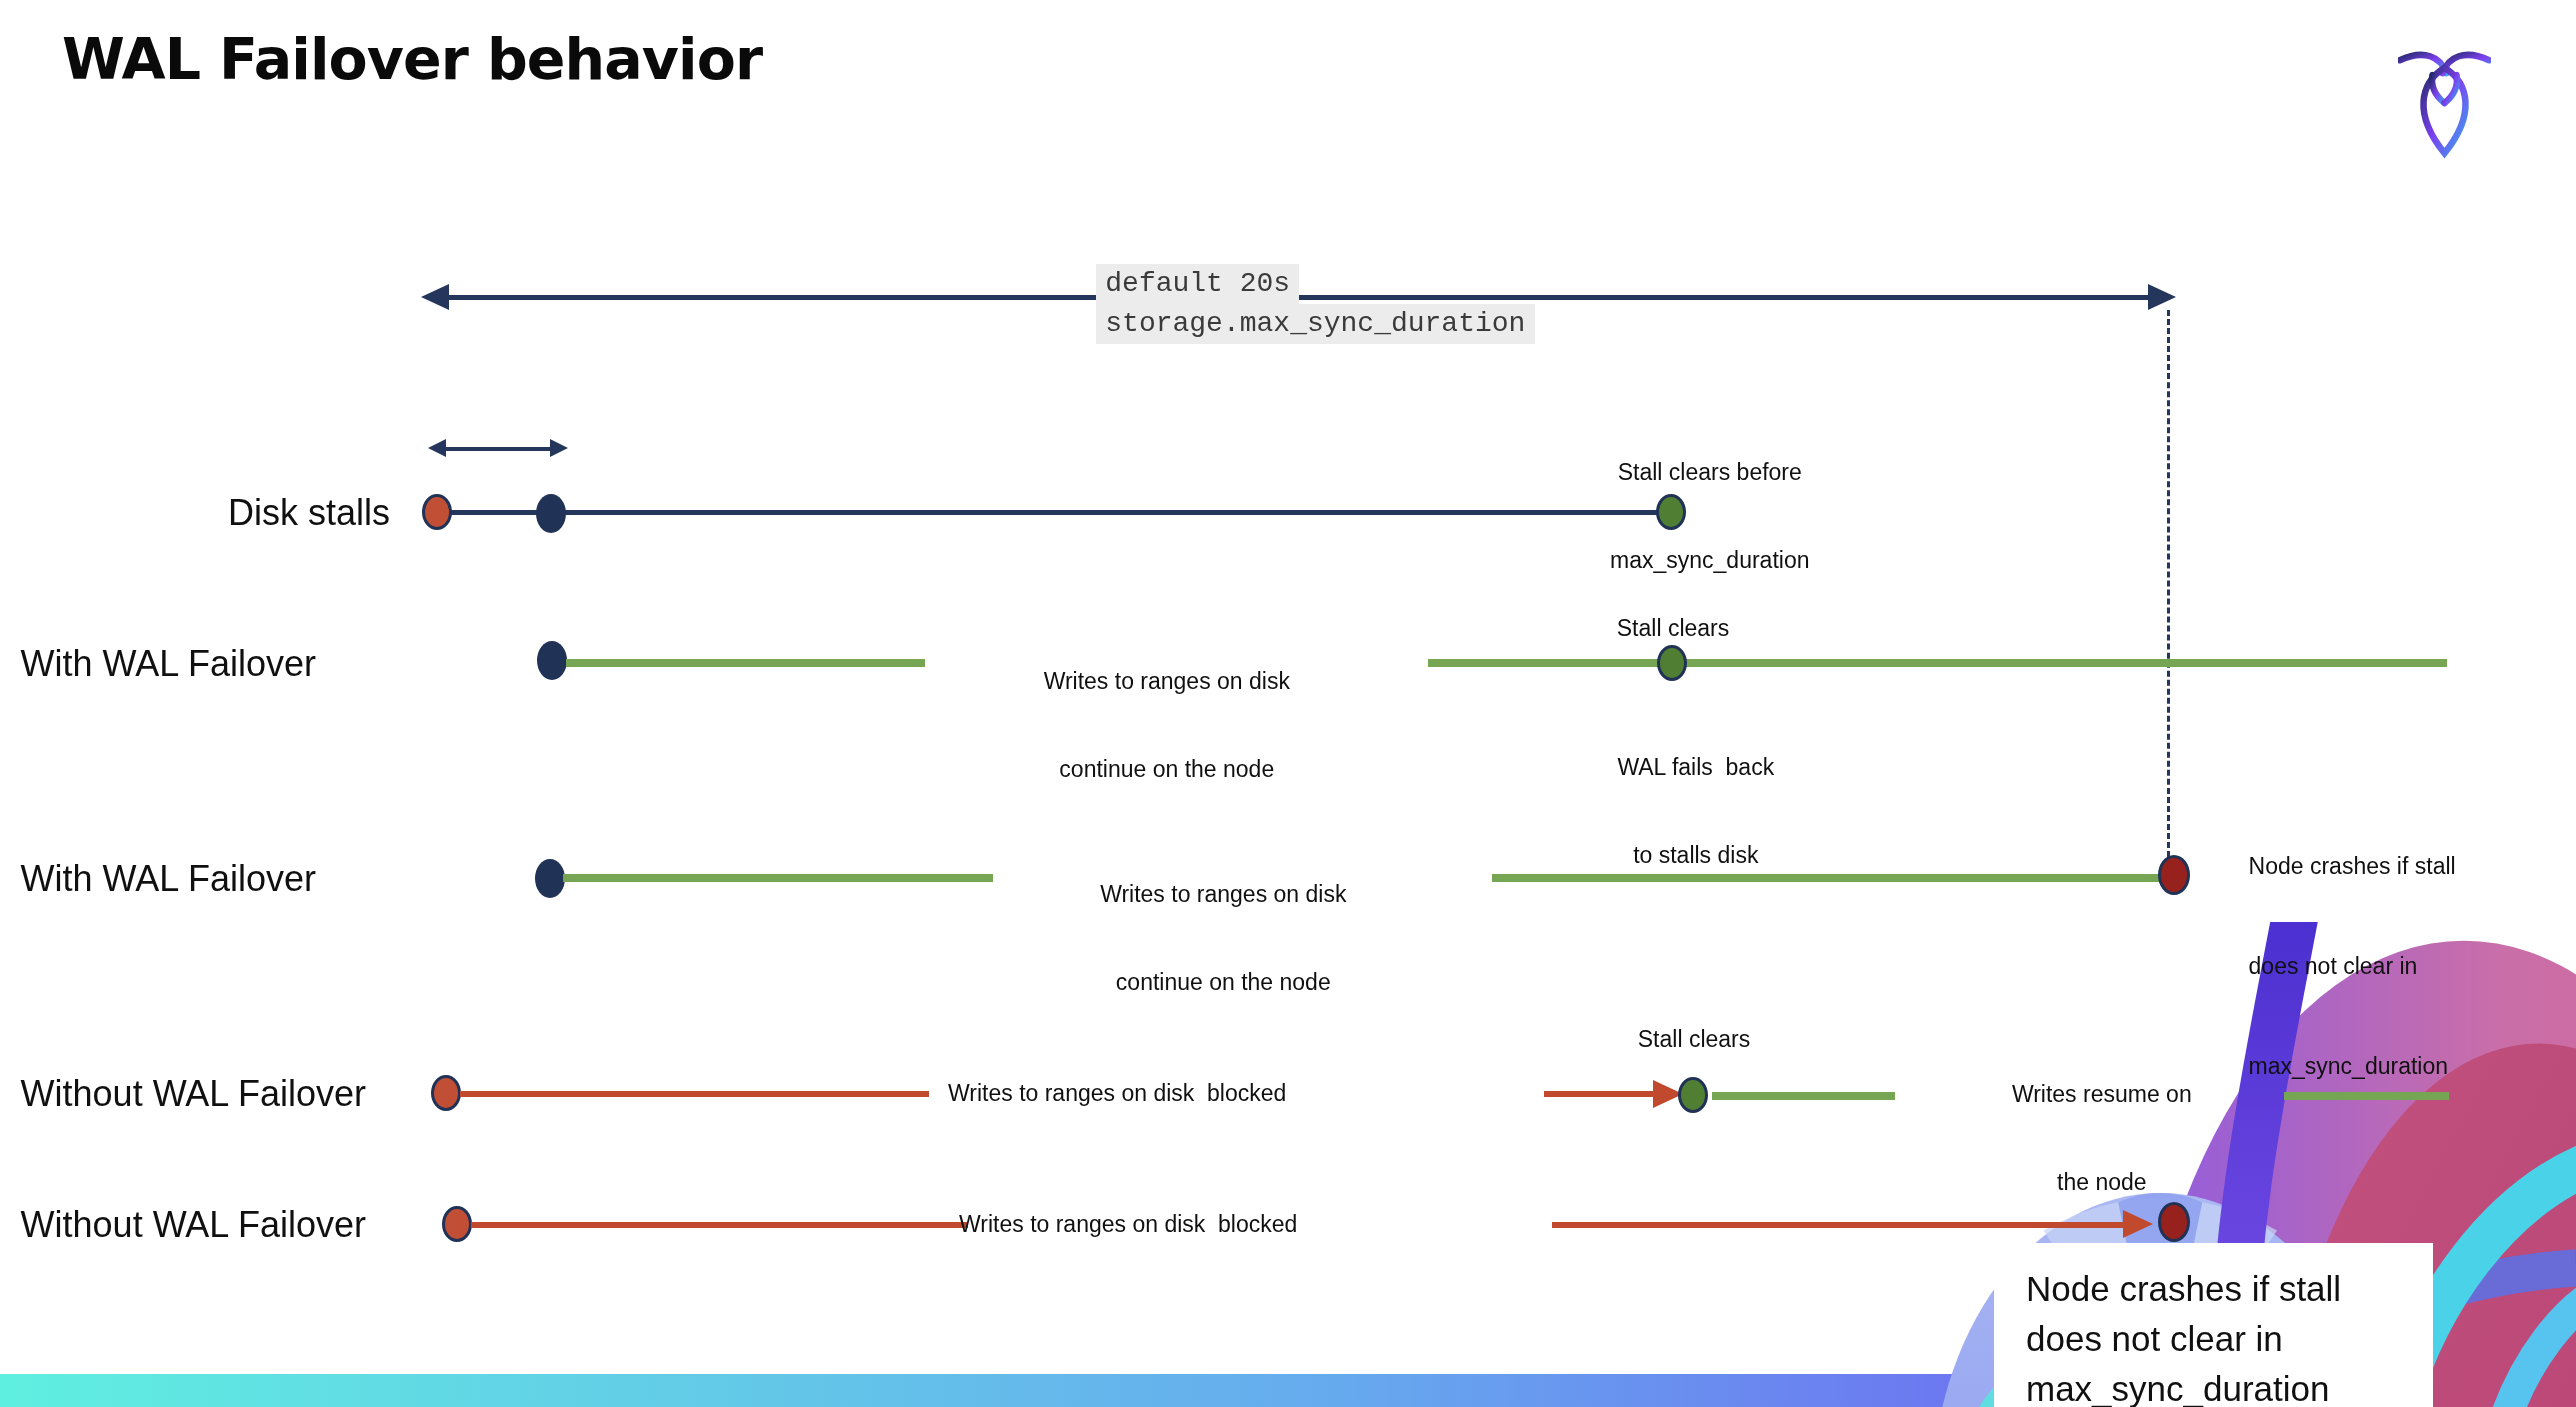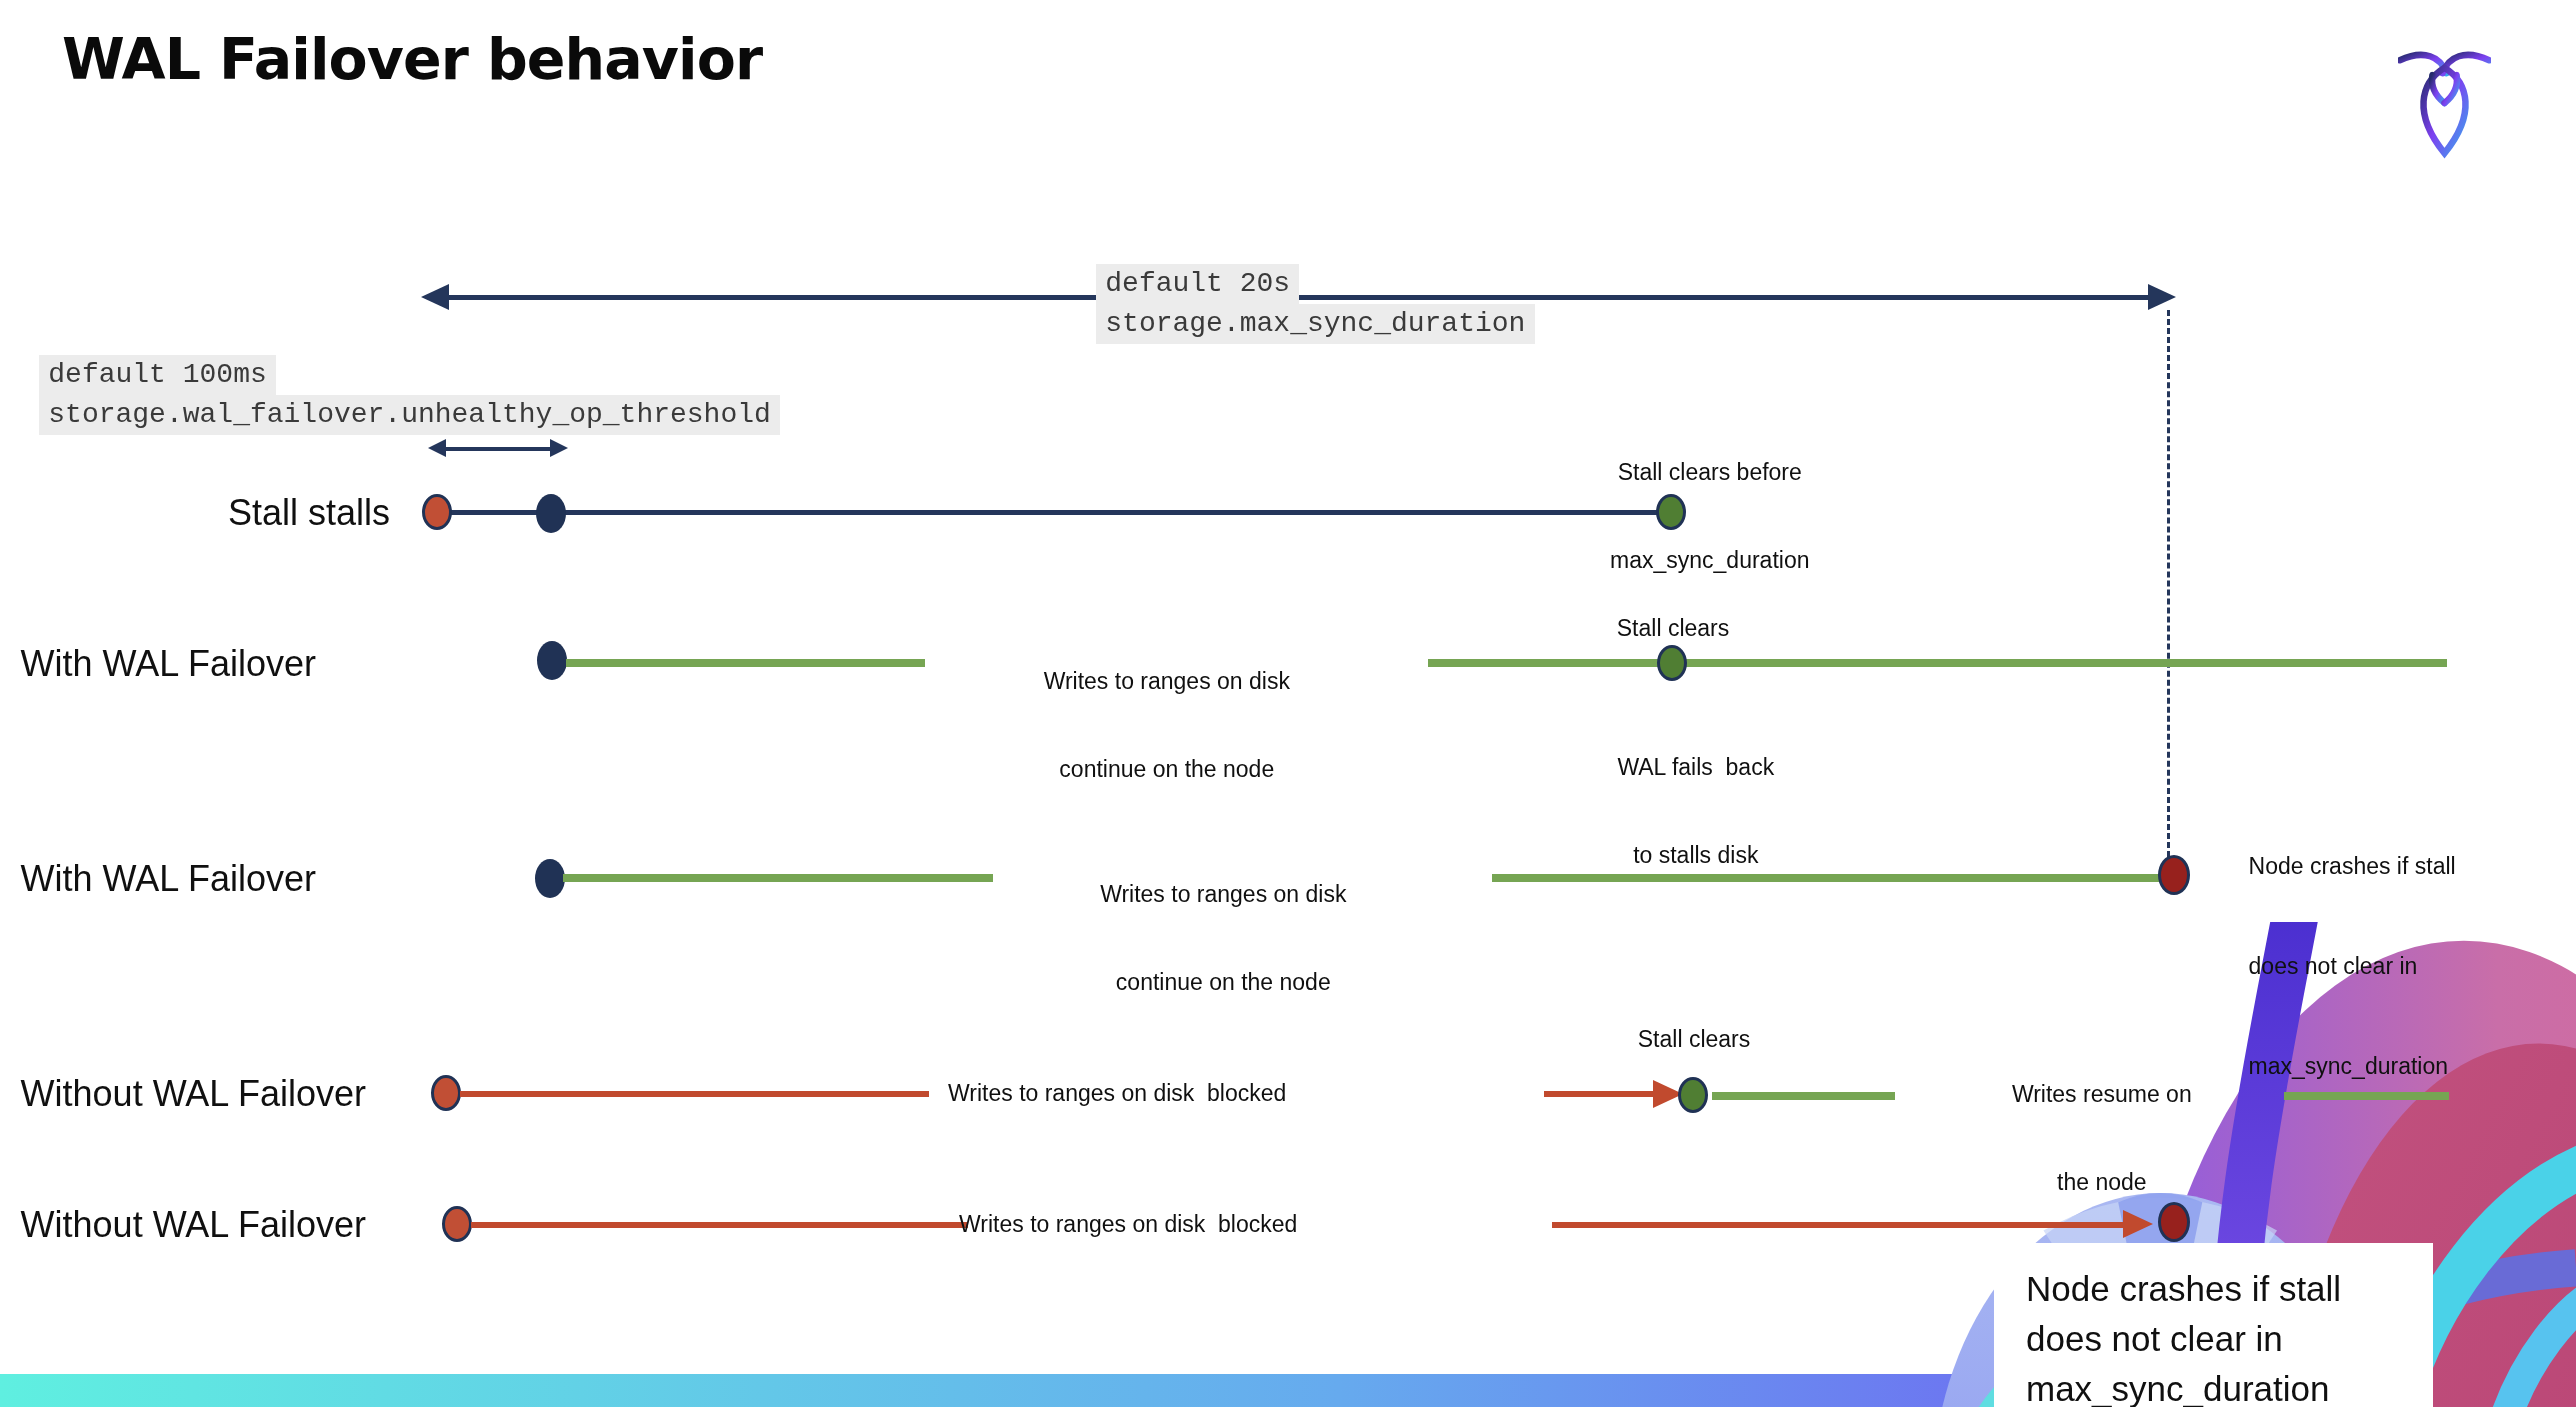--- a/index.html
+++ b/index.html
@@ -118,30 +118,26 @@
   <div class="abs hline" style="left:445px;top:295px;width:1707px;"></div>
   <div class="abs tri tri-r-navy" style="left:2148px;top:284px;"></div>
 
   <div class="abs dashv" style="left:2167px;top:310px;height:547px;"></div>
 
   <div class="abs codegroup" style="left:1096px;top:264px;">
     <span class="codebox">default 20s</span><br>
     <span class="codebox">storage.max_sync_duration</span>
   </div>
 
-  <div class="abs codegroup" style="left:39px;top:355px;">
-    <span class="codebox">default 100ms</span><br>
-    <span class="codebox">storage.wal_failover.unhealthy_op_threshold</span>
-  </div>
 
   <div class="abs tri tri-l-navy-s" style="left:428px;top:439px;"></div>
   <div class="abs hline" style="left:445px;top:447px;width:107px;height:3.7px;"></div>
   <div class="abs tri tri-r-navy-s" style="left:550px;top:439px;"></div>
 
-  <div class="abs rowlabel right" style="left:140px;top:492px;width:250px;">Stall stalls</div>
+  <div class="abs rowlabel right" style="left:140px;top:492px;width:250px;">Disk stalls</div>
   <div class="abs hline" style="left:451px;top:510px;width:1208px;"></div>
   <div class="abs dot dot-red" style="left:422px;top:494px;"></div>
   <div class="abs dot dot-navy" style="left:536px;top:494px;"></div>
   <div class="abs dot dot-green" style="left:1656px;top:494px;"></div>
   <div class="abs note center" style="left:1524px;top:406px;width:346px;">
     <span>Stall clears before</span><br>
     <span>max_sync_duration</span>
   </div>
 
   <div class="abs rowlabel" style="left:20.6px;top:643px;">With WAL Failover</div>

